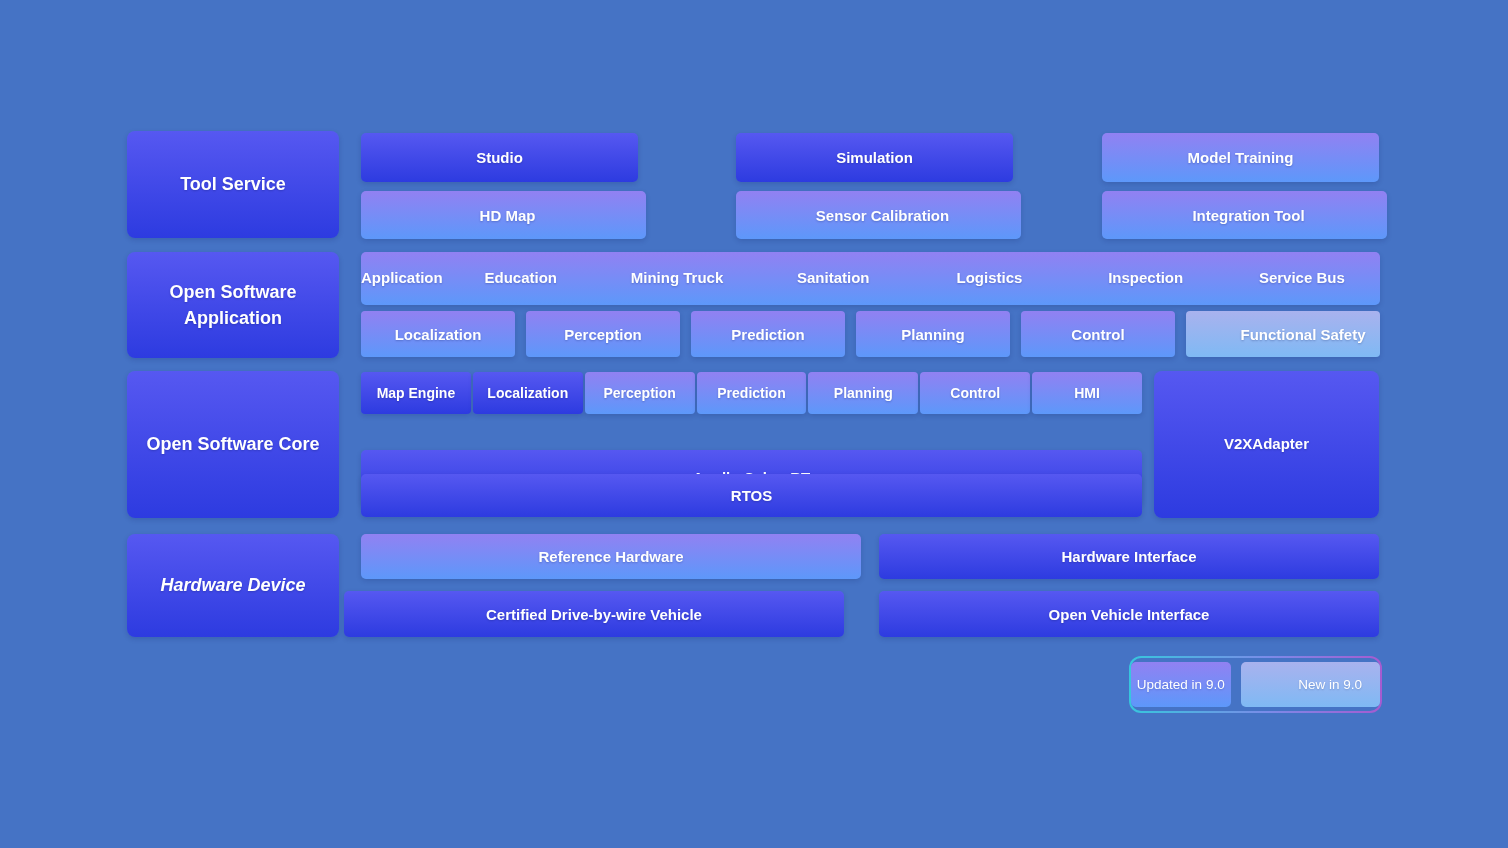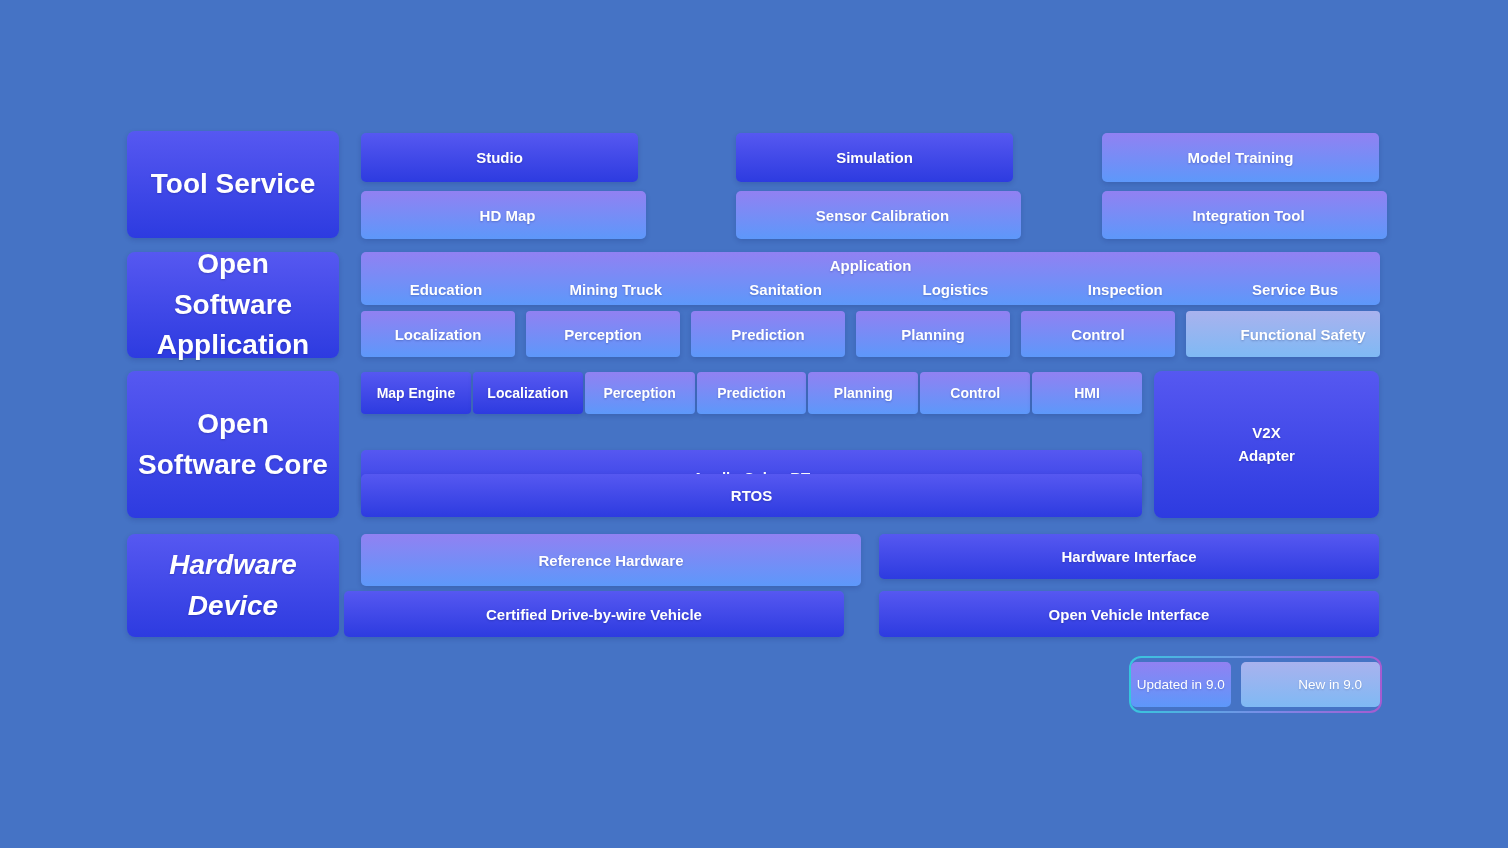--- a/index.html
+++ b/index.html
@@ -20,38 +20,38 @@
     font-size:15px;
     box-shadow:0 2px 5px rgba(15,25,95,.18);
     text-shadow:0 1px 2px rgba(10,20,80,.25);
   }
   .dark{background:linear-gradient(180deg,#5658f1 0%,#2d3be0 100%);}
   .updated{background:linear-gradient(180deg,#9181f2 0%,#5d98fa 100%);}
   .new{background:linear-gradient(180deg,#a9b2ee 0%,#7fb9f4 100%);padding-left:40px;}
 
   .side{
     left:127px;width:212px;border-radius:8px;
-    font-size:28px;line-height:1.45;
+    font-size:18px;line-height:1.45;
     padding:0 10px;box-sizing:border-box;
   }
   .side.ts{top:131px;height:107px;}
   .side.osa{top:252px;height:106px;}
   .side.osc{top:371px;height:147px;}
   .side.hd{top:534px;height:103px;font-style:italic;}
 
   
   .r1{height:49px;width:277px;}
   .r2{height:48px;width:277px;}
   .c1{left:361px;} .c2{left:736px;} .c3{left:1102px;}
   .rowA{top:133px;} .rowB{top:191px;padding-left:8px;}
 
   
   .appband{
     left:361px;top:252px;width:1019px;height:53px;
-    flex-direction:column;justify-content:space-between;
+    flex-direction:row;justify-content:space-between;
     padding:5px 0 7px;box-sizing:border-box;
   }
   .appband .title{font-size:15px;}
   .domains{display:flex;width:100%;}
   .domains span{flex:1;text-align:center;font-size:15px;font-weight:700;}
 
   .chiprow{
     position:absolute;display:flex;
   }
   .apps{left:361px;top:311px;width:1019px;height:46px;gap:11px;}
@@ -59,23 +59,23 @@
   .chip{
     flex:1;display:flex;align-items:center;justify-content:center;
     border-radius:4px;font-weight:700;font-size:15px;
     box-shadow:0 2px 5px rgba(15,25,95,.18);
     text-shadow:0 1px 2px rgba(10,20,80,.25);
   }
   .cores .chip{font-size:14px;}
 
   .cyber{left:361px;top:423px;width:781px;height:55px;margin-top:27px;}
   .rtos{left:361px;top:474px;width:781px;height:43px;}
-  .v2x{left:1154px;top:371px;width:225px;height:147px;border-radius:8px;flex-direction:column;line-height:1.5;}
+  .v2x{left:1154px;top:371px;width:225px;height:147px;border-radius:8px;flex-direction:row;line-height:1.5;}
 
-  .hw1L{left:361px;top:534px;width:500px;height:52px;}
+  .hw1L{left:361px;top:534px;width:500px;height:45px;}
   .hw1R{left:879px;top:534px;width:500px;height:45px;}
   .hw2L{left:344px;top:591px;width:500px;height:46px;}
   .hw2R{left:879px;top:591px;width:500px;height:46px;}
 
   
   .legend{
     position:absolute;left:1129px;top:656px;width:253px;height:57px;
     box-sizing:border-box;
     border:2px solid transparent;border-radius:12px;
     background:linear-gradient(#4573c5,#4573c5) padding-box,

